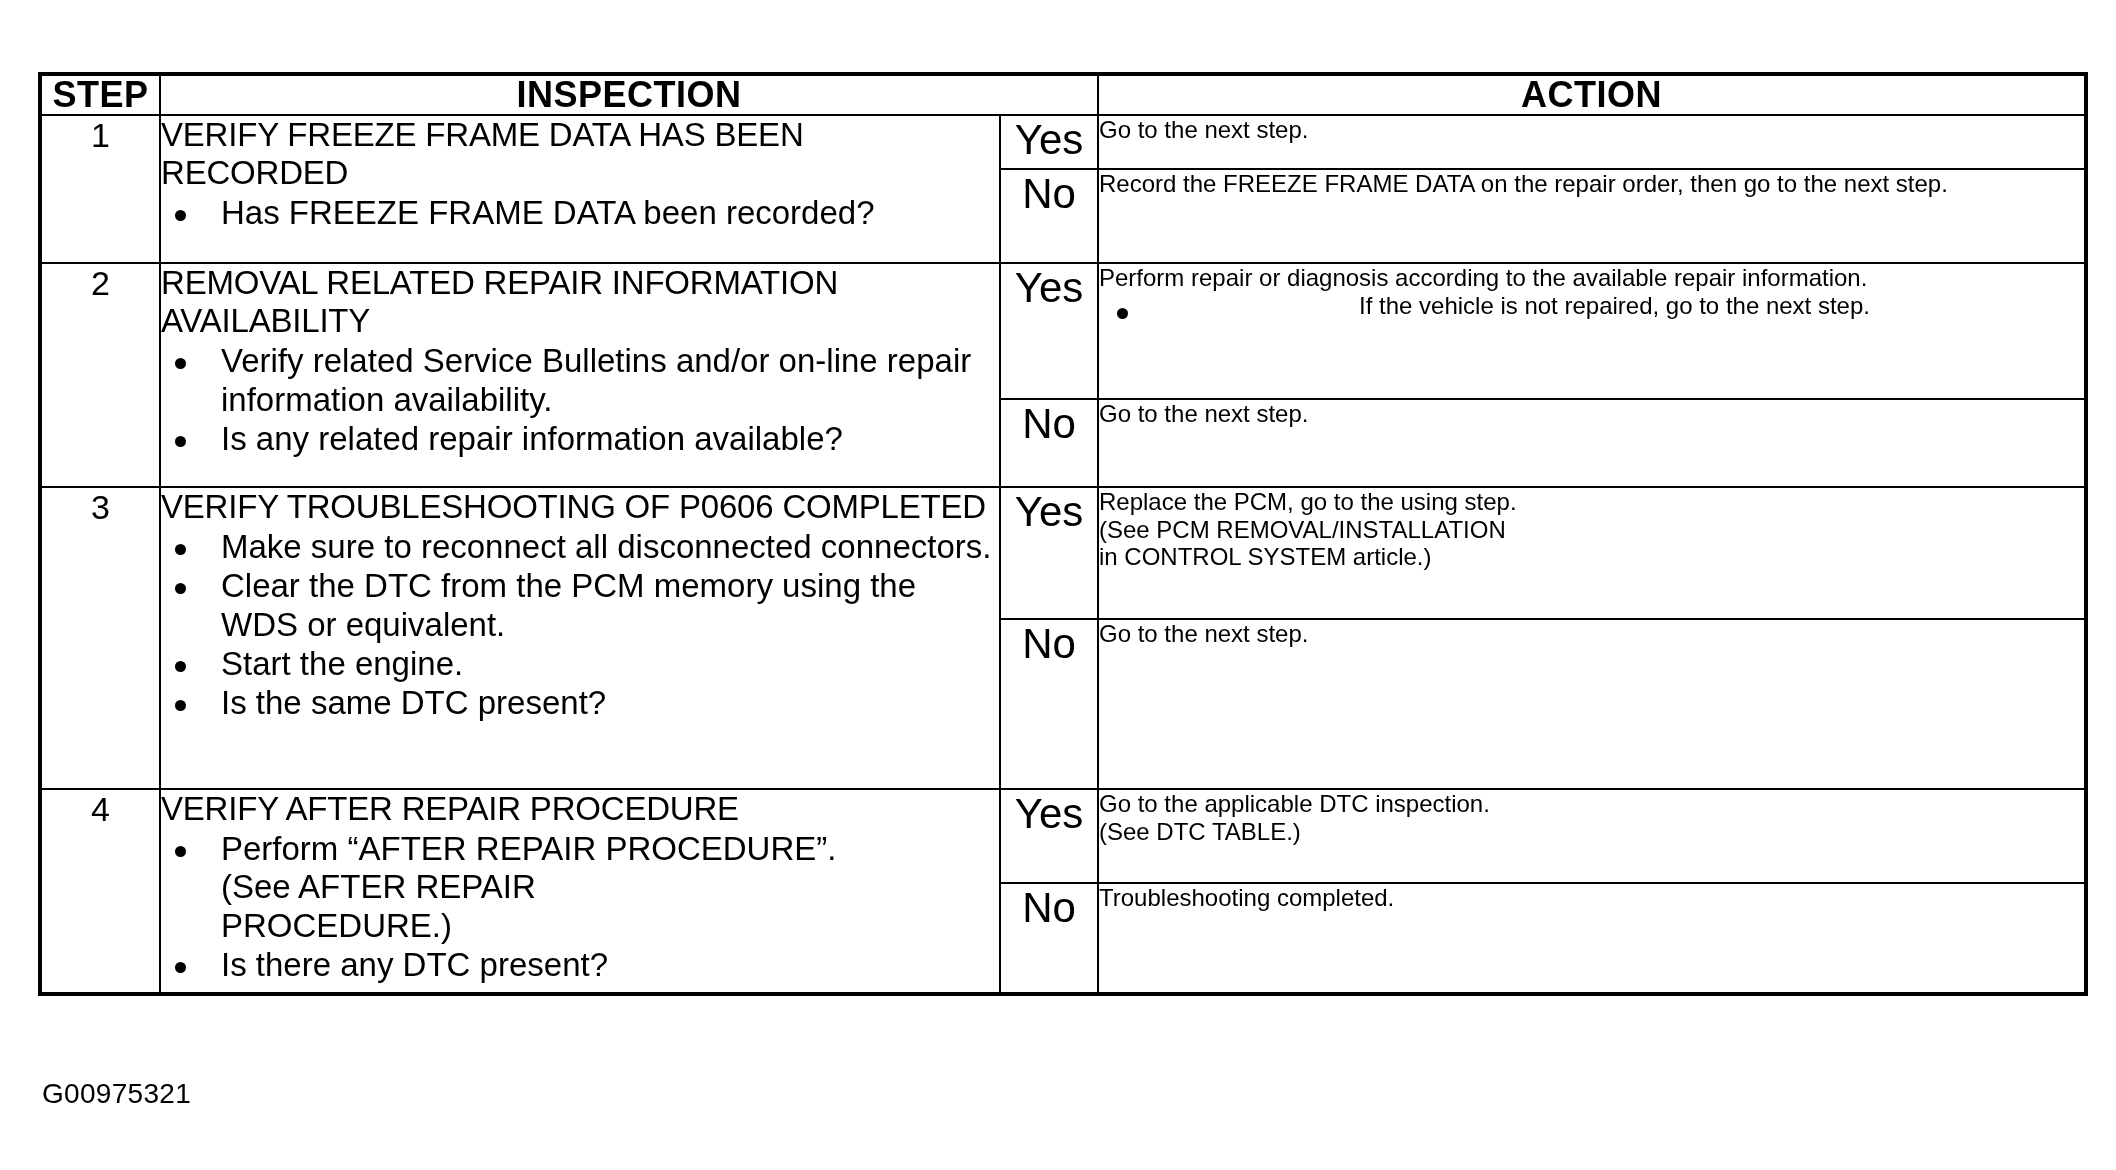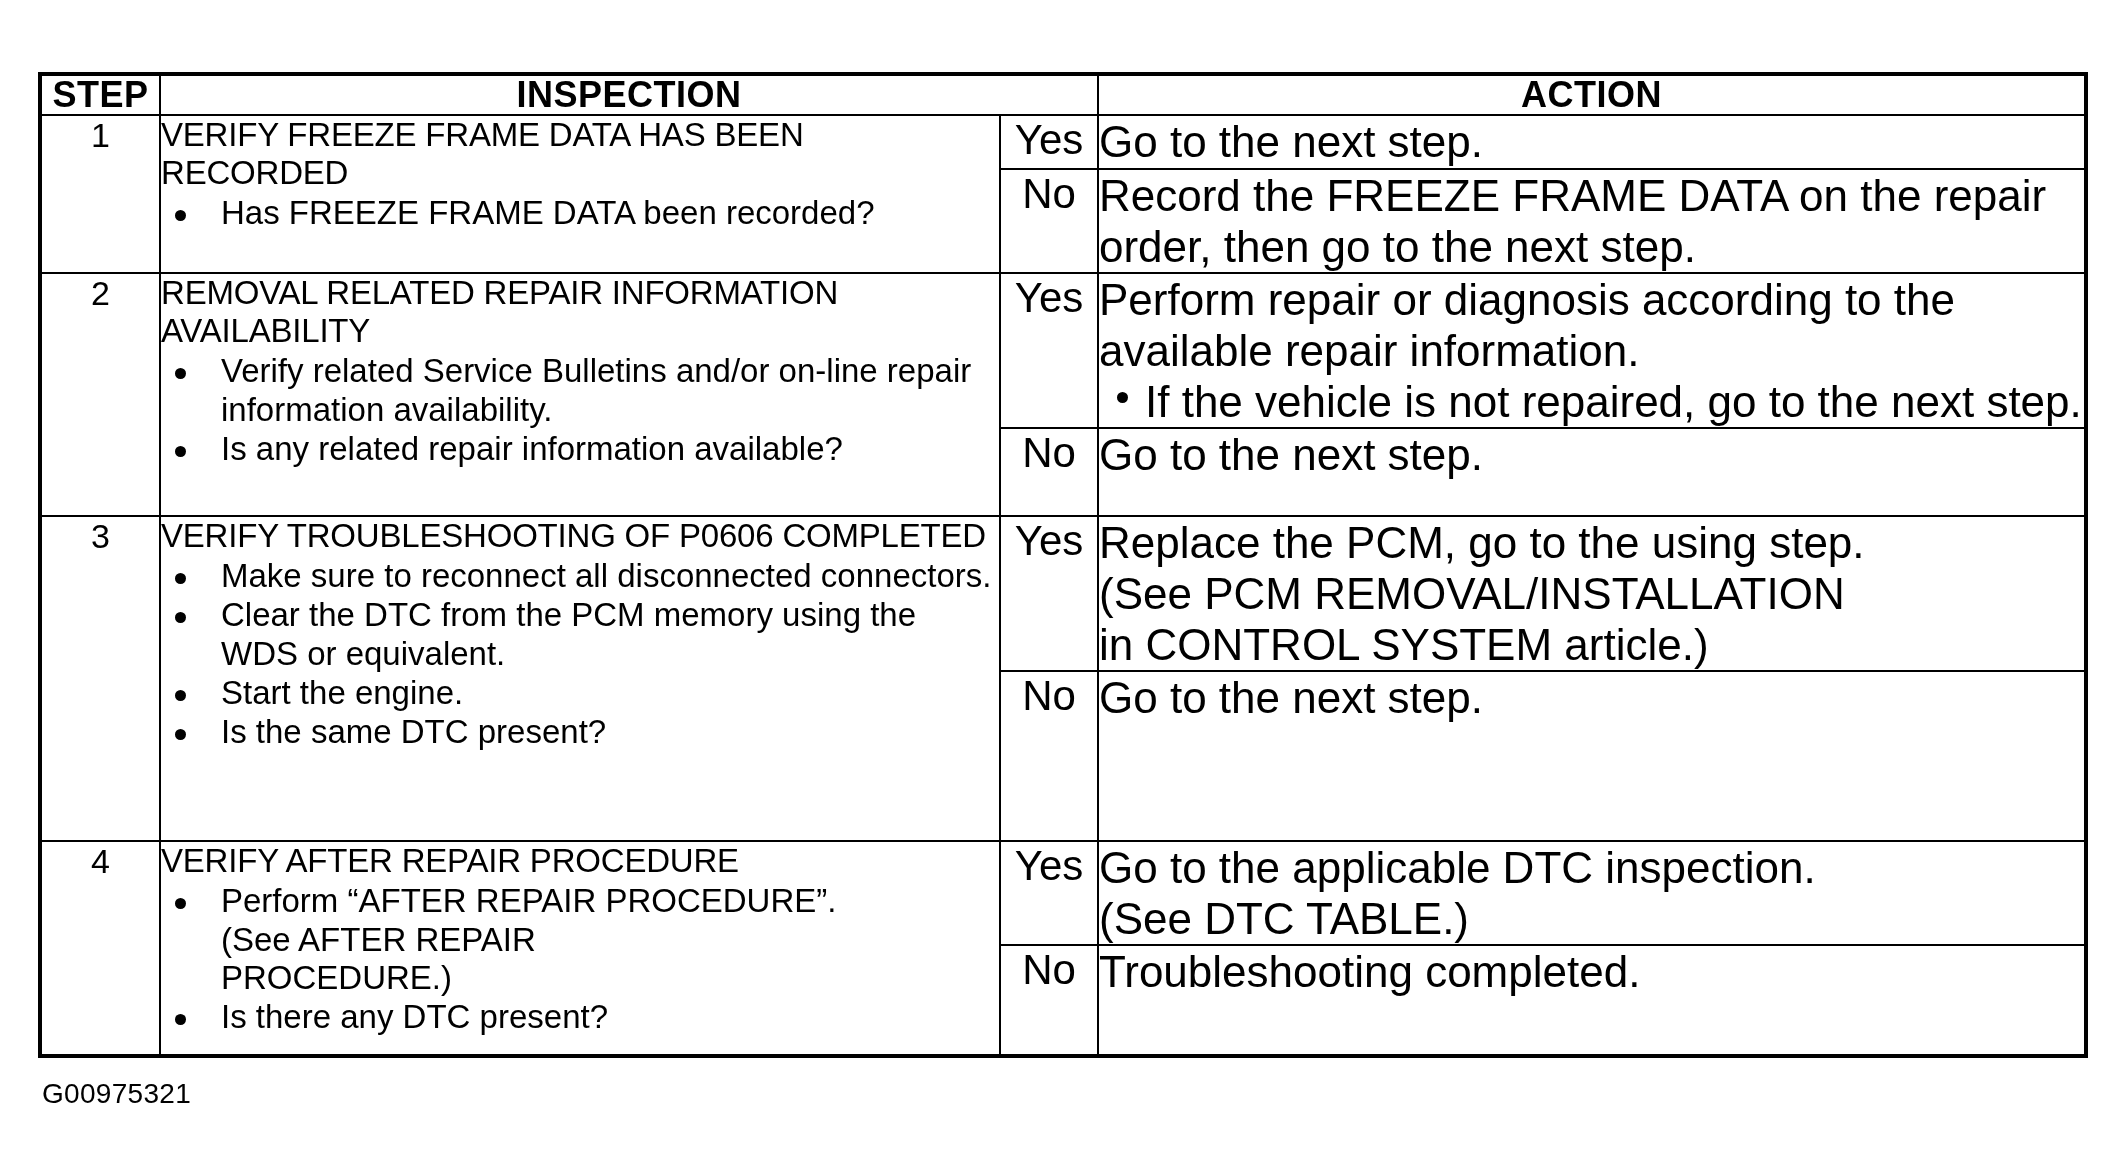--- a/index.html
+++ b/index.html
@@ -110,33 +110,34 @@
     text-align: center;
     font-size: 42px;
     padding: 6px 0 10px 0;
     border-right-width: 3px;
     border-left-width: 3px;
   }
 
   
   .act {
     padding: 6px 10px 10px 14px;
-    font-size: 44px;
+    font-size: 24px;
     line-height: 1.16;
   }
   .act p { margin: 0; }
   ul.act-bullets {
     list-style: none;
     margin: 0;
     padding: 0;
   }
   ul.act-bullets > li {
     position: relative;
     padding-left: 46px;
     line-height: 1.16;
+    text-align: center;
   }
   ul.act-bullets > li::before {
     content: "";
     position: absolute;
     left: 18px;
     top: 16px;
     width: 11px;
     height: 11px;
     border-radius: 50%;
     background: #000;

